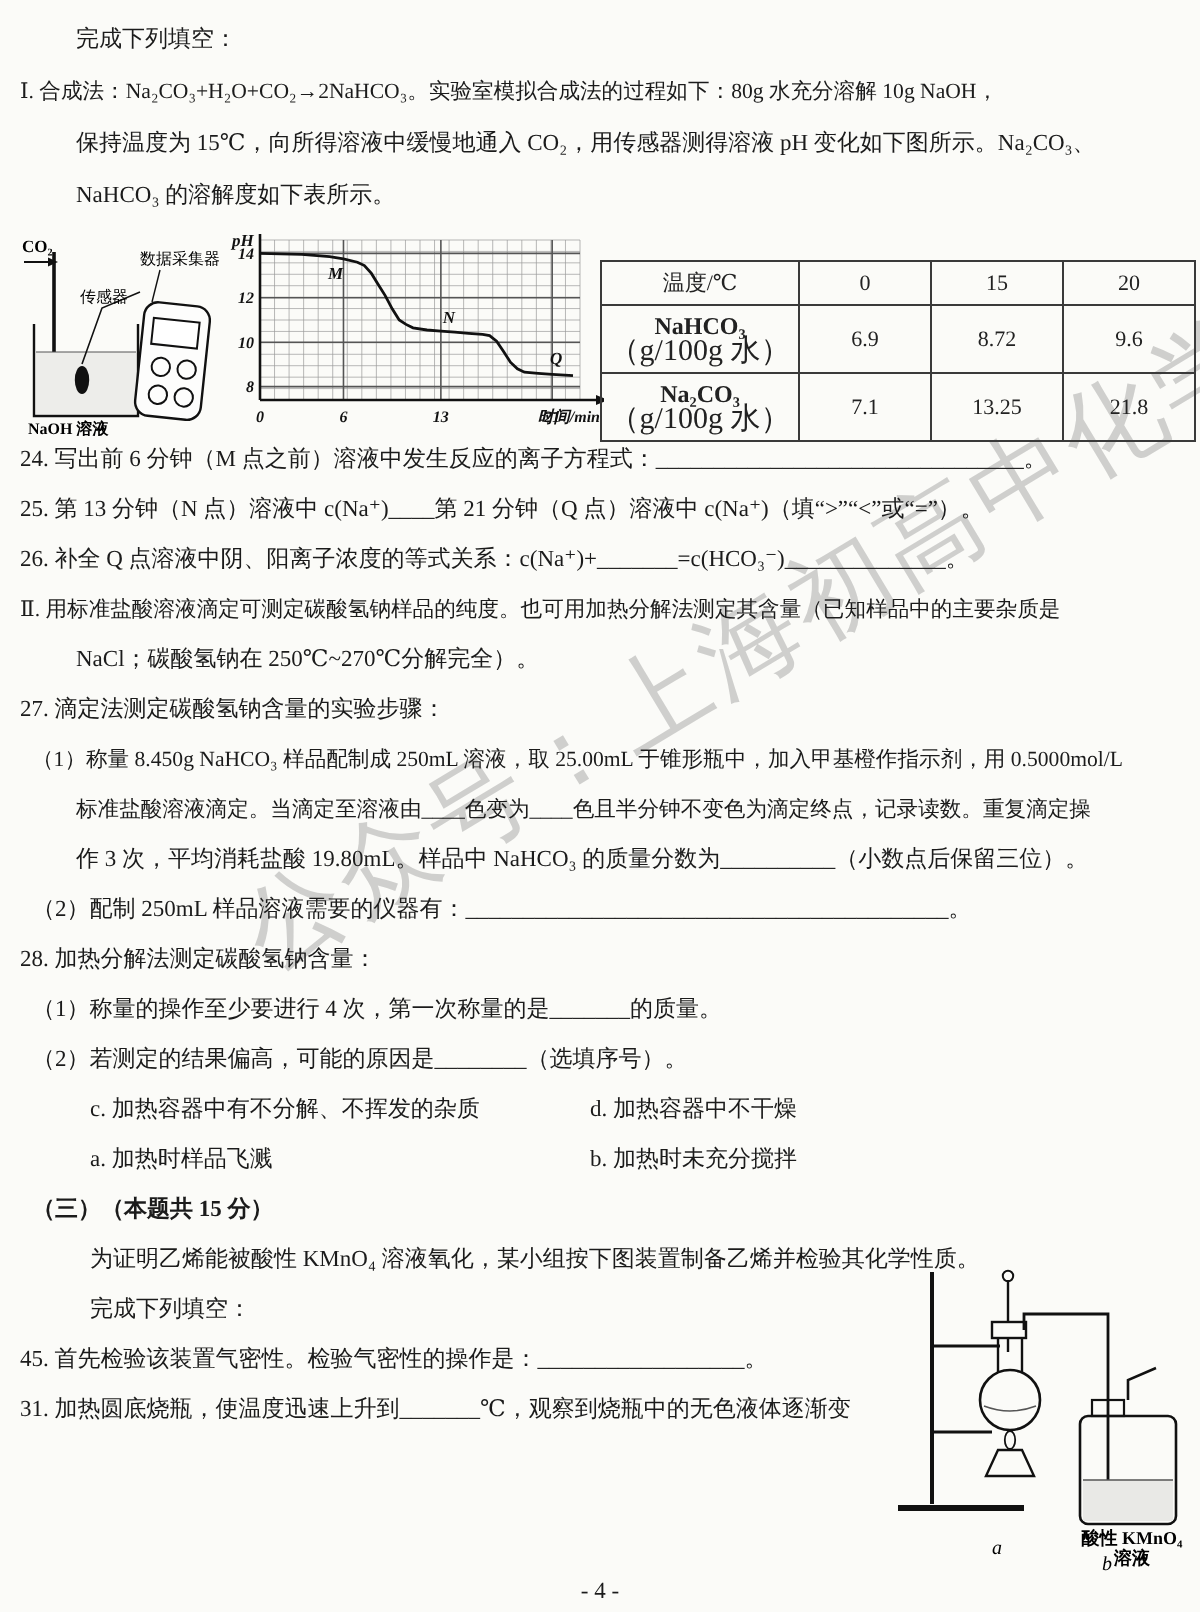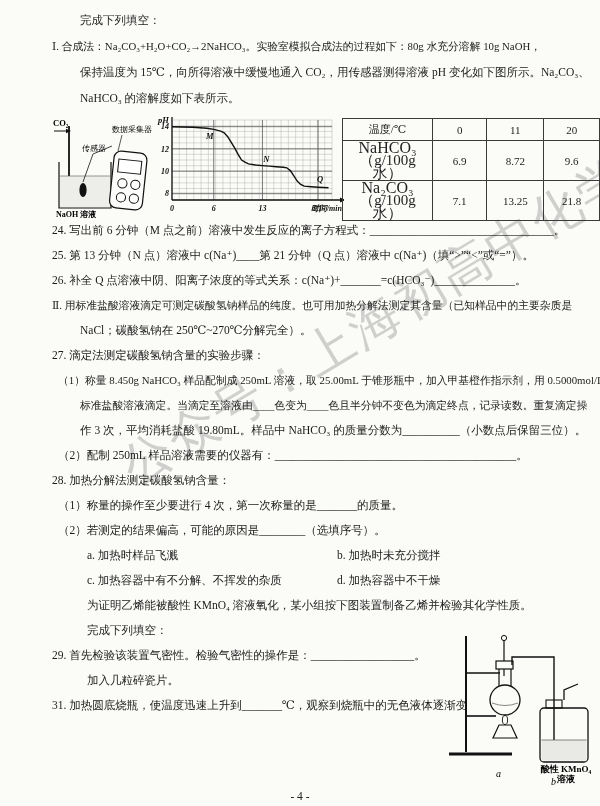--- a/index.html
+++ b/index.html
@@ -1,36 +1,36 @@
 <!DOCTYPE html>
 <html><head>
 <meta charset="utf-8">
 <style>
   html,body{margin:0;padding:0;background:#888;}
   .page{position:relative;width:600px;height:806px;background:#fbfbf8;overflow:hidden;
         font-family:"Liberation Serif","DejaVu Serif",serif;color:#1b1b1b;}
-  .textcol{position:relative;padding-top:7px;padding-left:42px;}
+  .textcol{position:relative;padding-top:7px;}
   .line{font-size:11.5px;line-height:25px;white-space:nowrap;position:relative;z-index:2;}
   .top .line{line-height:26px;}
   .xlong{font-size:10.8px;}
   .bold{font-weight:bold;}
   .ml10{margin-left:10px;} .ml16{margin-left:16px;} .ml22{margin-left:38px;}
   .ml38{margin-left:38px;} .ml45{margin-left:45px;}
   .opts{display:flex;}
   .opts .o1{width:250px;display:inline-block;}
   .figures{position:relative;height:104px;margin-top:3px;z-index:2;}
   .app1{position:absolute;left:10px;top:2px;}
   .chart{position:absolute;left:112px;top:0;}
-  .tablewrap{position:absolute;left:300px;top:4px;}
+  .tablewrap{position:absolute;left:300px;top:16px;}
   table{border-collapse:collapse;font-size:11px;text-align:center;color:#222;}
   td{border:1px solid #3a3a3a;padding:0 2px;}
   td.c0{width:94px;} td.cv{width:61px;}
   tr.hdr td{height:21px;}
   tr.datar td{height:33px;}
-  .rl1{line-height:13px;font-size:16px;}
+  .rl1{line-height:13px;font-size:12px;font-weight:bold;}
   .rl2{line-height:13px;font-size:15px;}
   .watermark{position:absolute;left:126px;top:438px;font-size:50px;letter-spacing:3px;
              color:rgba(125,125,125,0.35);transform:rotate(-31deg);transform-origin:0 50%;
              white-space:nowrap;z-index:1;pointer-events:none;}
   .app2{position:absolute;left:448px;top:628px;z-index:3;}
   .pagenum{position:absolute;bottom:4px;left:0;width:100%;text-align:center;font-size:11.5px;z-index:2;}
   svg text{font-family:"Liberation Serif","DejaVu Serif",serif;}
 </style>
 </head>
 <body>
@@ -137,21 +137,21 @@
           <text x="112.43478260869564" y="47.55555555555556" text-anchor="middle" font-size="8.5" font-style="italic" font-weight="bold" fill="#111">N</text>
           <text x="166.08695652173913" y="68.22222222222221" text-anchor="middle" font-size="8.5" font-style="italic" font-weight="bold" fill="#111">Q</text>
         </svg>
 
       <div class="tablewrap">
         <table>
           <tbody>
               <tr class="hdr">
             <td class="c0">温度/℃</td>
             <td class="cv">0</td>
-            <td class="cv">11</td>
+            <td class="cv">15</td>
             <td class="cv">20</td>
           </tr>
           <tr class="datar">
             <td class="c0">
               <div class="rl1">NaHCO₃</div>
               <div class="rl2">（g/100g 水）</div>
             </td>
             <td class="cv">6.9</td>
             <td class="cv">8.72</td>
             <td class="cv">9.6</td>
@@ -177,31 +177,31 @@
     <div class="line ml22">NaCl；碳酸氢钠在 250℃~270℃分解完全）。</div>
     <div class="line ml10">27. 滴定法测定碳酸氢钠含量的实验步骤：</div>
     <div class="line ml16 xlong">（1）称量 8.450g NaHCO₃ 样品配制成 250mL 溶液，取 25.00mL 于锥形瓶中，加入甲基橙作指示剂，用 0.5000mol/L</div>
     <div class="line ml38 xlong">标准盐酸溶液滴定。当滴定至溶液由____色变为____色且半分钟不变色为滴定终点，记录读数。重复滴定操</div>
     <div class="line ml38">作 3 次，平均消耗盐酸 19.80mL。样品中 NaHCO₃ 的质量分数为__________（小数点后保留三位）。</div>
     <div class="line ml16">（2）配制 250mL 样品溶液需要的仪器有：__________________________________________。</div>
     <div class="line ml10">28. 加热分解法测定碳酸氢钠含量：</div>
     <div class="line ml16">（1）称量的操作至少要进行 4 次，第一次称量的是_______的质量。</div>
     <div class="line ml16">（2）若测定的结果偏高，可能的原因是________（选填序号）。</div>
     <div class="line ml45 opts">
+      <span class="o1">c. 加热容器中有不分解、不挥发的杂质</span>
+      <span>d. 加热容器中不干燥</span>
+    </div>
+    <div class="line ml45 opts">
       <span class="o1">a. 加热时样品飞溅</span>
       <span>b. 加热时未充分搅拌</span>
     </div>
-    <div class="line ml45 opts">
-      <span class="o1">c. 加热容器中有不分解、不挥发的杂质</span>
-      <span>d. 加热容器中不干燥</span>
-    </div>
+    <div class="line ml16 bold">（三）（本题共 15 分）</div>
     <div class="line ml45">为证明乙烯能被酸性 KMnO₄ 溶液氧化，某小组按下图装置制备乙烯并检验其化学性质。</div>
     <div class="line ml45">完成下列填空：</div>
-    <div class="line ml10">29. 首先检验该装置气密性。检验气密性的操作是：__________________。</div>
-    <div class="line ml45">加入几粒碎瓷片。</div>
+    <div class="line ml10">45. 首先检验该装置气密性。检验气密性的操作是：__________________。</div>
     <div class="line ml10">31. 加热圆底烧瓶，使温度迅速上升到_______℃，观察到烧瓶中的无色液体逐渐变</div>
   </div>
 
   <svg class="app2" width="150" height="158" viewBox="0 0 150 158">
     <line x1="18" y1="8" x2="18" y2="124" stroke="#111" stroke-width="2"></line>
     <line x1="1" y1="126" x2="64" y2="126" stroke="#111" stroke-width="3"></line>
     <line x1="18" y1="45" x2="52" y2="45" stroke="#111" stroke-width="1.6"></line>
     <line x1="18" y1="88" x2="48" y2="88" stroke="#111" stroke-width="1.6"></line>
     <circle cx="56" cy="10" r="2.6" fill="none" stroke="#111" stroke-width="1"></circle>
     <line x1="56" y1="12" x2="56" y2="48" stroke="#111" stroke-width="1.2"></line>

